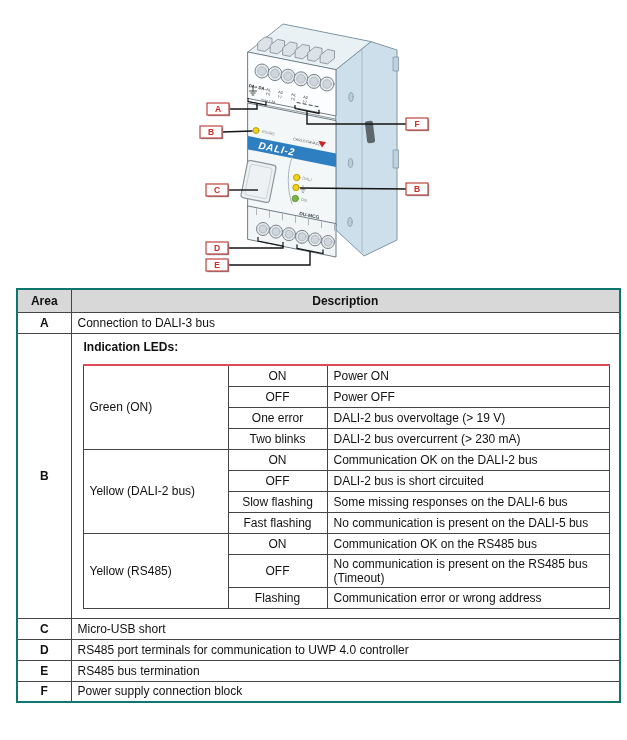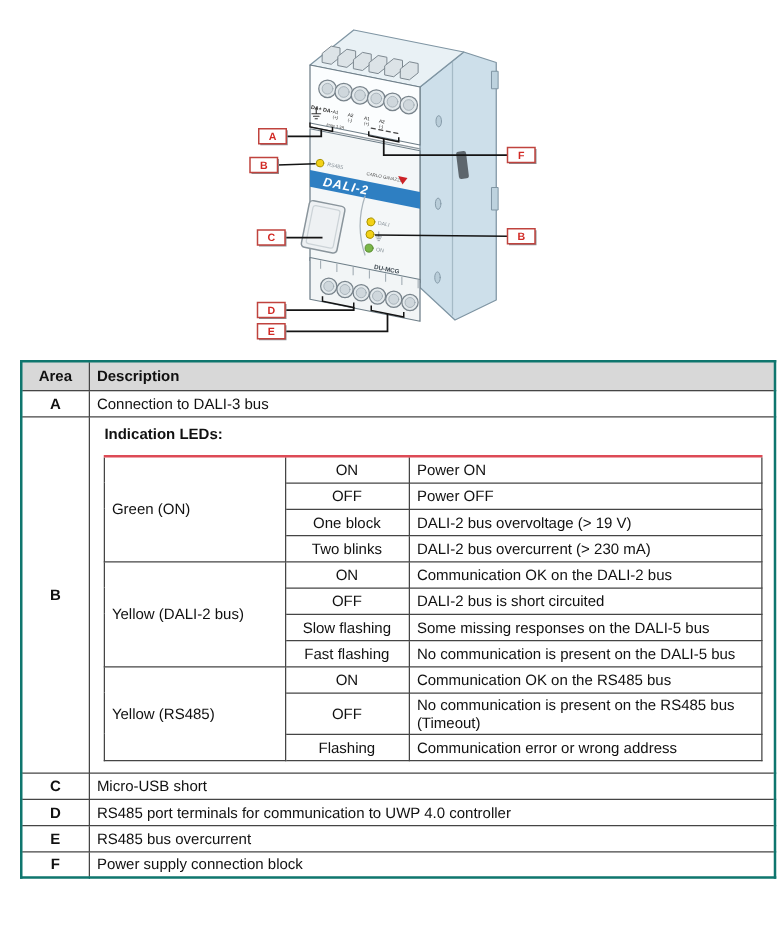--- a/index.html
+++ b/index.html
@@ -6,21 +6,21 @@
   body{width:627px;height:740px;position:relative;overflow:hidden;
        font-family:"Liberation Sans","DejaVu Sans",sans-serif;color:#111;}
   svg text{font-family:"Liberation Sans","DejaVu Sans",sans-serif;}
 
   
   .tbl-wrap{position:absolute;left:16px;top:288px;width:605px;}
   table.main{width:605px;border-collapse:collapse;border:2px solid #0f766e;
              font-size:12px;table-layout:fixed;}
   table.main col.c-area{width:54px;}
   table.main th,table.main td{border:1px solid #454545;padding:2px 6px;vertical-align:middle;}
-  table.main tr.hdr th{background:#d8d8d8;font-weight:bold;height:18px;text-align:left;}
+  table.main tr.hdr th{background:#d8d8d8;font-weight:bold;height:18px;text-align:center;}
   table.main tr.hdr th.ctr{text-align:center;}
   td.area{text-align:center;font-weight:bold;}
   td.desc{text-align:left;}
   tr.r{height:21px;}
   td.nopad{padding:0;}
   .intro{padding:4px 6px 10px 6px;font-weight:bold;}
 
   
   table.led{border-collapse:collapse;border:1px solid #454545;border-top:2px solid #dd4b56;
             margin:0 3px 7px 5px;width:calc(100% - 8px);font-size:12px;table-layout:fixed;}
@@ -223,39 +223,39 @@
             <tr>
               <td class="lname" rowspan="4">Green (ON)</td>
               <td class="lstate">ON</td>
               <td>Power ON</td>
             </tr>
             <tr>
               <td class="lstate">OFF</td>
               <td>Power OFF</td>
             </tr>
             <tr>
-              <td class="lstate">One block</td>
+              <td class="lstate">One error</td>
               <td>DALI-2 bus overvoltage (&gt; 19 V)</td>
             </tr>
             <tr>
               <td class="lstate">Two blinks</td>
               <td>DALI-2 bus overcurrent (&gt; 230 mA)</td>
             </tr>
             <tr>
               <td class="lname" rowspan="4">Yellow (DALI-2 bus)</td>
               <td class="lstate">ON</td>
               <td>Communication OK on the DALI-2 bus</td>
             </tr>
             <tr>
               <td class="lstate">OFF</td>
               <td>DALI-2 bus is short circuited</td>
             </tr>
             <tr>
               <td class="lstate">Slow flashing</td>
-              <td>Some missing responses on the DALI-5 bus</td>
+              <td>Some missing responses on the DALI-6 bus</td>
             </tr>
             <tr>
               <td class="lstate">Fast flashing</td>
               <td>No communication is present on the DALI-5 bus</td>
             </tr>
             <tr>
               <td class="lname" rowspan="3">Yellow (RS485)</td>
               <td class="lstate">ON</td>
               <td>Communication OK on the RS485 bus</td>
             </tr>
@@ -274,21 +274,21 @@
     <tr class="r">
       <td class="area">C</td>
       <td class="desc">Micro-USB short</td>
     </tr>
     <tr class="r">
       <td class="area">D</td>
       <td class="desc">RS485 port terminals for communication to UWP 4.0 controller</td>
     </tr>
     <tr class="r">
       <td class="area">E</td>
-      <td class="desc">RS485 bus overcurrent</td>
+      <td class="desc">RS485 bus termination</td>
     </tr>
     <tr class="r">
       <td class="area">F</td>
       <td class="desc">Power supply connection block</td>
     </tr>
   </tbody>
 </table>
 </div>
 
 

